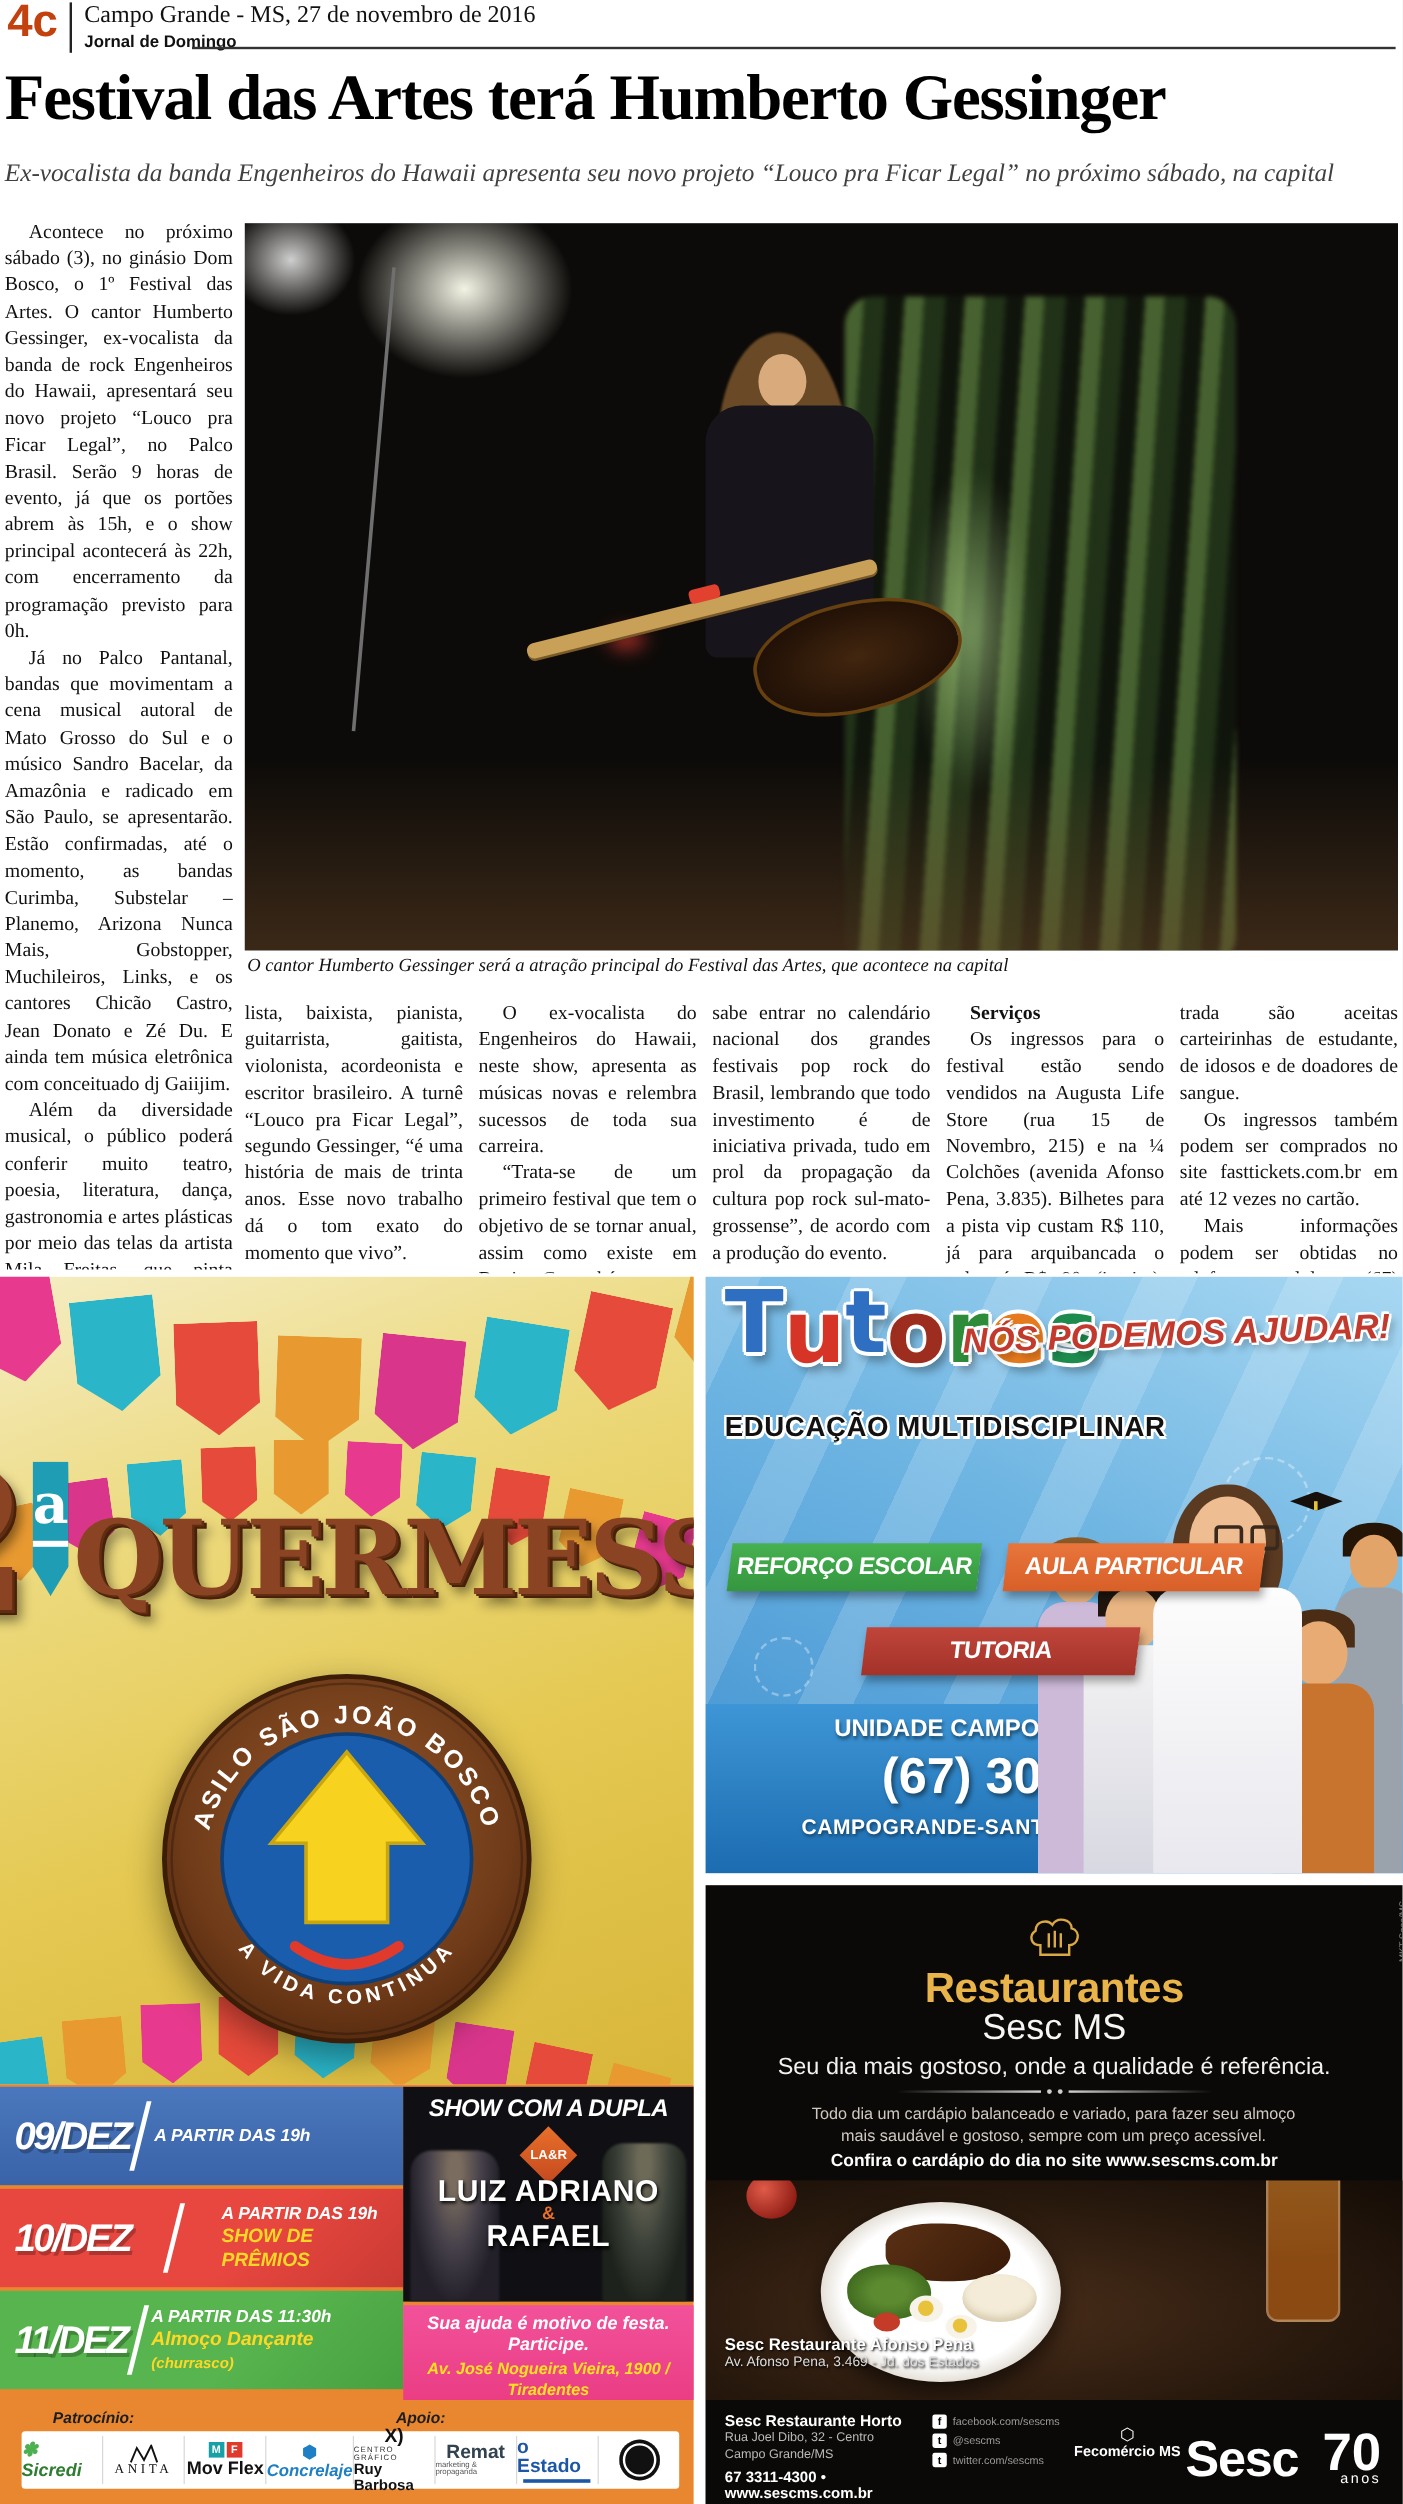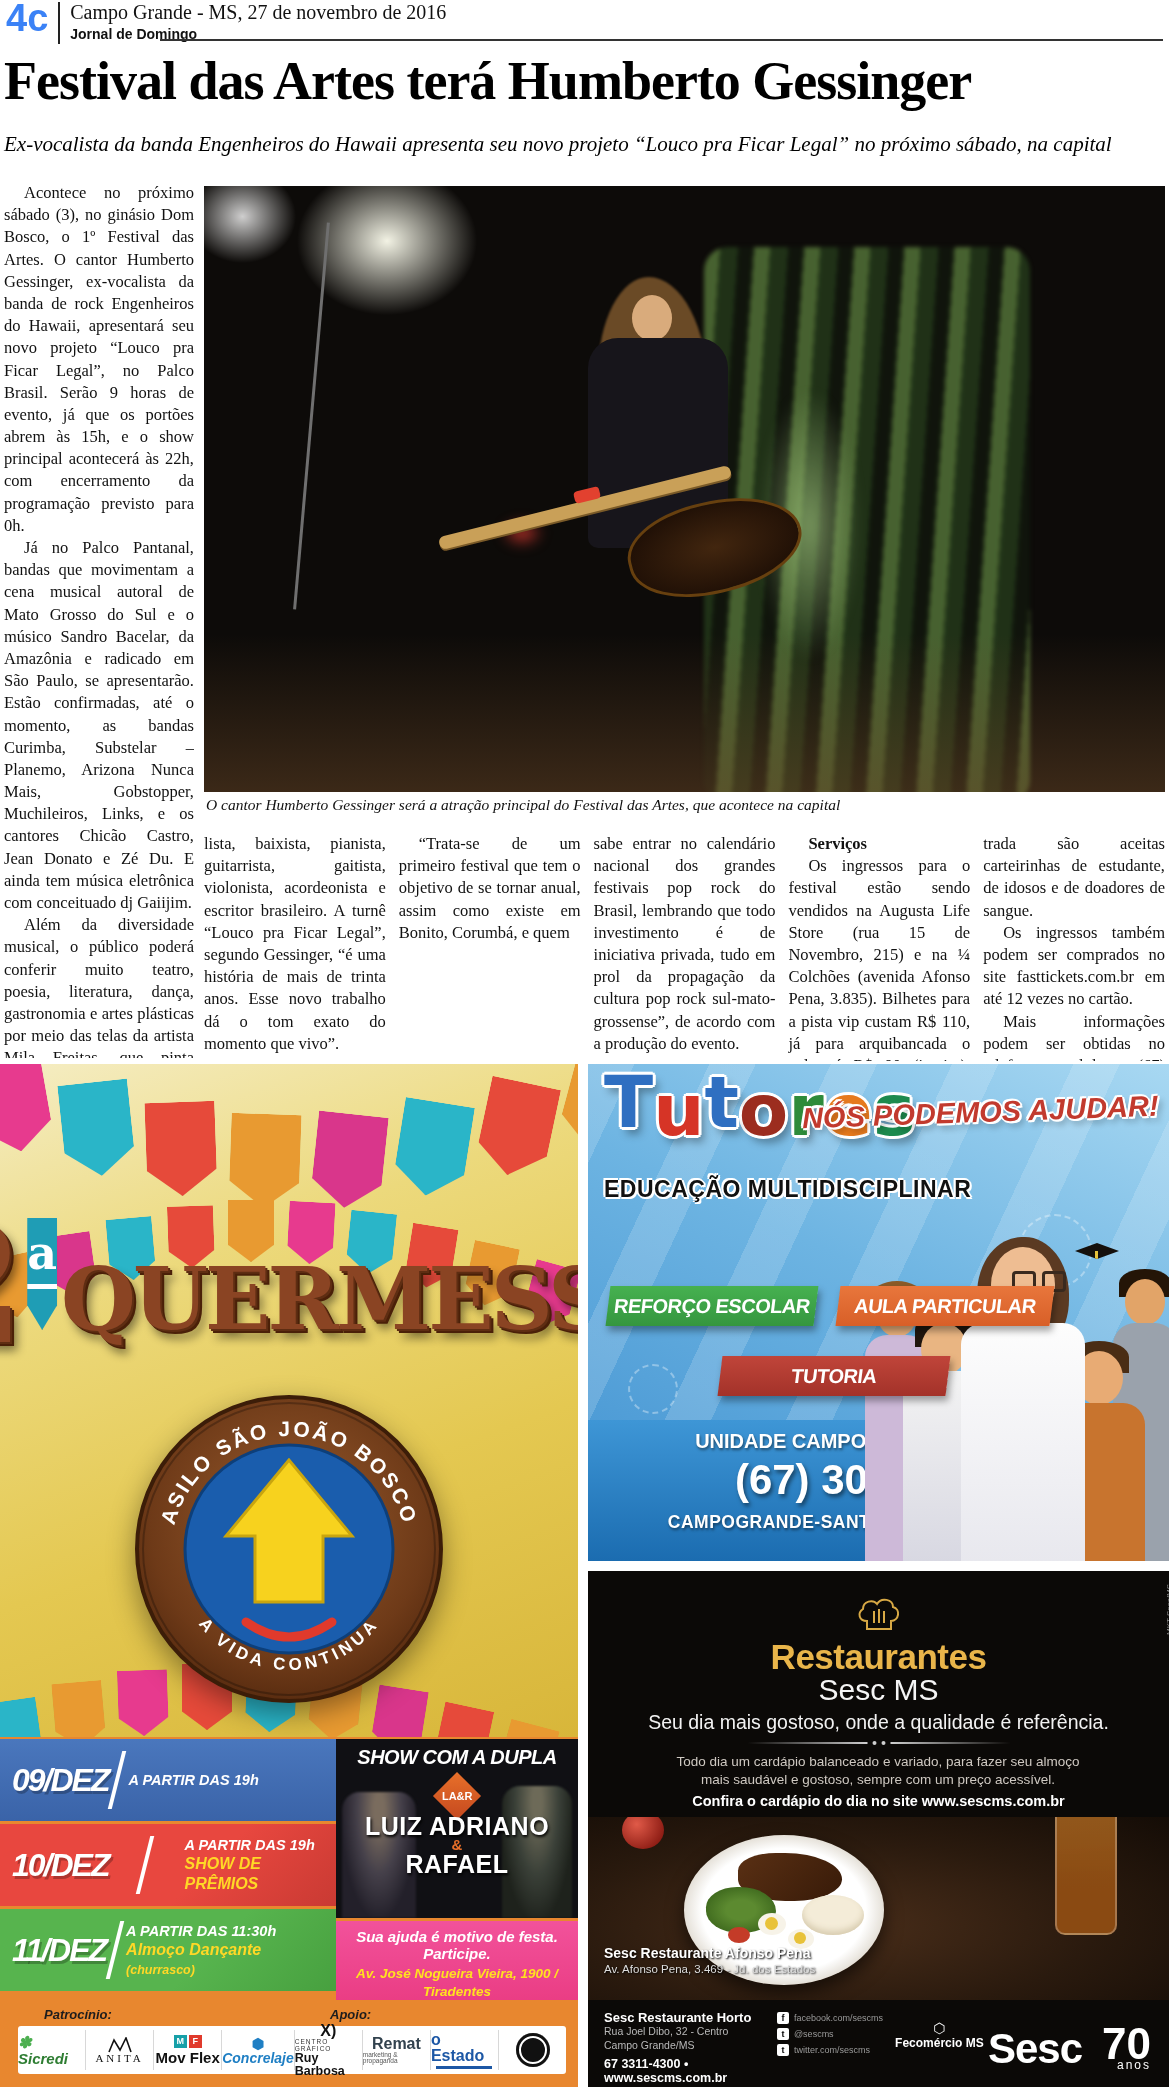--- a/index.html
+++ b/index.html
@@ -2,31 +2,31 @@
 <html><head>
 <meta charset="utf-8">
 <style>
   html,body{margin:0;padding:0;background:#e9e9e9;}
   .page{position:relative;width:1169px;height:2087px;background:#fff;margin:0 auto;
         font-family:"Liberation Serif",serif;color:#111;overflow:hidden;}
 
   
   .masthead{position:absolute;top:2px;left:6px;display:flex;align-items:flex-start;}
   .edition{font-family:"Liberation Sans",sans-serif;font-weight:bold;font-size:38px;
-           color:#3b82f6;line-height:.85;margin-right:10px;}
+           color:#c2410c;line-height:.85;margin-right:10px;}
   .mast-div{width:2px;height:42px;background:#222;margin-right:10px;}
   .dateline{font-size:20px;line-height:1.05;}
   .brand{font-family:"Liberation Sans",sans-serif;font-weight:bold;font-size:14px;margin-top:3px;}
   .mast-rule{position:absolute;top:39px;left:160px;right:6px;border-top:2px solid #333;}
 
   
   .headline{position:absolute;top:52px;left:4px;width:1161px;font-weight:bold;
             font-size:54px;letter-spacing:-1px;white-space:nowrap;line-height:1.1;color:#000;}
   .subheadline{position:absolute;top:132px;left:4px;width:1161px;font-style:italic;
-               font-size:21px;color:#000000;}
+               font-size:21px;color:#404040;}
 
   
   .news p{margin:0;font-size:16.5px;line-height:1.345;text-align:justify;text-indent:20px;}
   .news p.noind{text-indent:0;}
   .col1{position:absolute;top:182px;left:4px;width:190px;height:876px;overflow:hidden;}
   .cols-row{position:absolute;top:833px;left:204px;width:961px;height:228px;display:flex;gap:13px;}
   .cols-row .ncol{flex:1;overflow:hidden;}
   .svc-head{font-weight:bold;font-size:16.5px;margin:0 0 2px 0;}
 
   
@@ -284,20 +284,21 @@
     <div class="wrist"></div>
     <div class="floor"></div>
   </div>
   <div class="caption">O cantor Humberto Gessinger será a atração principal do Festival das Artes, que acontece na capital</div>
 
   <div class="cols-row">
     <div class="ncol news">
       <p class="noind">lista, baixista, pianista, guitarrista, gaitista, violonista, acordeonista e escritor brasileiro. A turnê “Louco pra Ficar Legal”, segundo Gessinger, “é uma história de mais de trinta anos. Esse novo trabalho dá o tom exato do momento que vivo”.</p>
     </div>
     <div class="ncol news">
+      <p>O ex-vocalista do Engenheiros do Hawaii, neste show, apresenta as músicas novas e relembra sucessos de toda sua carreira.</p>
       <p>“Trata-se de um primeiro festival que tem o objetivo de se tornar anual, assim como existe em Bonito, Corumbá, e quem</p>
     </div>
     <div class="ncol news">
       <p class="noind">sabe entrar no calendário nacional dos grandes festivais pop rock do Brasil, lembrando que todo investimento é de iniciativa privada, tudo em prol da propagação da cultura pop rock sul-mato-grossense”, de acordo com a produção do evento.</p>
     </div>
     <div class="ncol news">
       <p class="svc-head">Serviços</p>
       <p>Os ingressos para o festival estão sendo vendidos na Augusta Life Store (rua 15 de Novembro, 215) e na ¼ Colchões (avenida Afonso Pena, 3.835). Bilhetes para a pista vip custam R$ 110, já para arquibancada o valor é R$ 90 (inteira). Para meia-en-</p>
     </div>
     <div class="ncol news">

